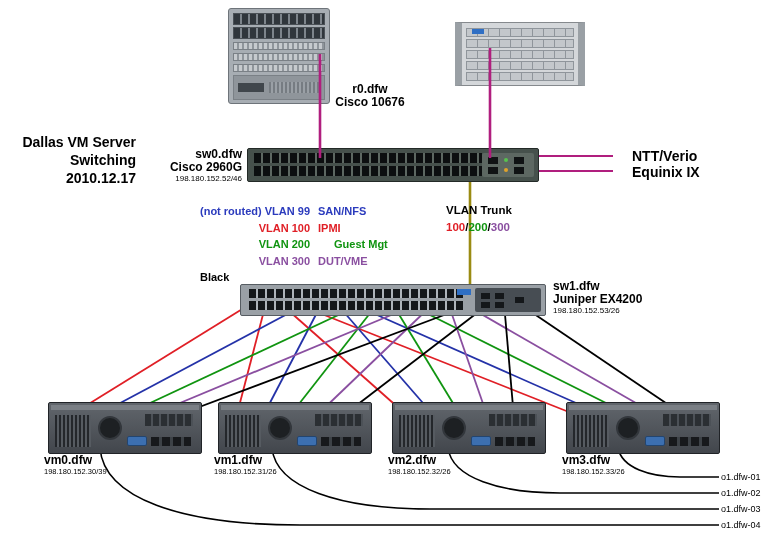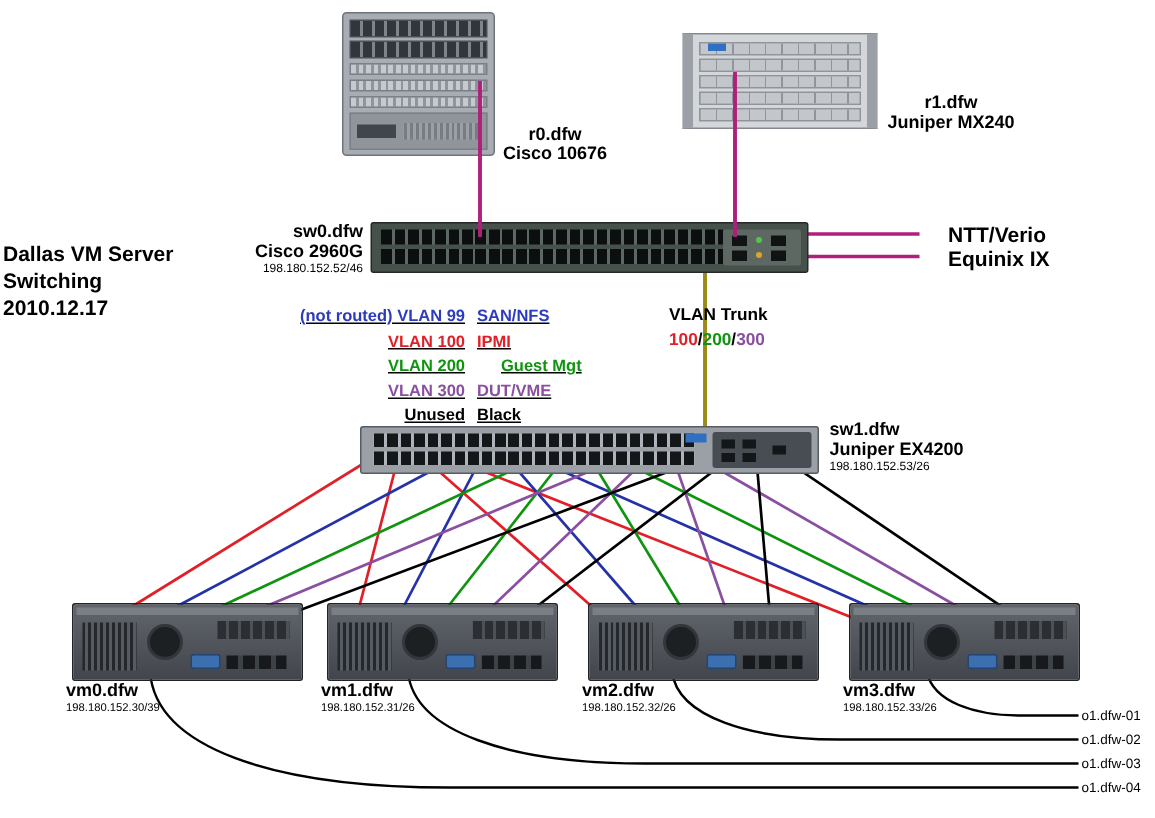--- a/index.html
+++ b/index.html
@@ -2,33 +2,33 @@
 <html><head>
 <meta charset="utf-8">
 <style>
   html,body { margin:0; padding:0; background:#fff; }
   .canvas { position:relative; width:770px; height:545px; background:#fff;
             font-family:"Liberation Sans", sans-serif; overflow:hidden; }
   svg.layer { position:absolute; left:0; top:0; pointer-events:none; }
 
   
   .txt { position:absolute; color:#000; }
-  .diagram-title { left:2px; top:160px; width:134px; text-align:left;
+  .diagram-title { left:2px; top:133px; width:134px; text-align:right;
                    font-size:14px; font-weight:bold; line-height:18px; white-space:pre-line; }
   .dev-label { font-weight:bold; font-size:12px; line-height:13px; }
   .r0-label { left:328px; top:83px; width:84px; text-align:center; }
   .r1-label { left:588px; top:62px; width:92px; text-align:center; }
   .sw0-label { left:118px; top:148px; width:124px; text-align:right; }
   .sw1-label { left:553px; top:280px; width:120px; text-align:left; }
   .ip { font-weight:normal; font-size:8px; line-height:9px; }
   .uplink-label { font-size:14px; font-weight:bold; line-height:12px;margin-left:16px; }
   .ntt { left:616px; top:150px; } .eqx { left:616px; top:166px; }
 
   .legend { left:200px; top:203px; width:230px; }
-  .legend-row { display:flex; gap:8px; font-size:11px; font-weight:bold; line-height:16.5px;text-decoration:underline; }
+  .legend-row { display:flex; gap:8px; font-size:11px; font-weight:bold; line-height:16.5px; }
   .lg-l { width:110px; text-align:right; }
   .lg-v { text-align:left; }
 
   .trunk { left:446px; top:204px; width:80px; font-size:11.5px; font-weight:bold; line-height:12px; }
   .trunk-vlans { margin-top:5px; }
 
   .srv-label { top:454px; width:160px; text-align:left; }
   .srv-label .nm { font-size:12px; font-weight:bold; line-height:13px; }
   .srv-label .ip { font-size:7.5px; }
   .sl0 { left:44px; } .sl1 { left:214px; } .sl2 { left:388px; } .sl3 { left:562px; }
@@ -232,24 +232,20 @@
 
   <div class="txt diagram-title">Dallas VM Server
 Switching
 2010.12.17</div>
 
   <div class="txt dev-label r0-label">
     <div>r0.dfw</div>
     <div>Cisco 10676</div>
   </div>
 
-  <div class="txt dev-label r1-label">
-    <div>r1.dfw</div>
-    <div>Juniper MX240</div>
-  </div>
 
   <div class="txt dev-label sw0-label">
     <div>sw0.dfw</div>
     <div>Cisco 2960G</div>
     <div class="ip">198.180.152.52/46</div>
   </div>
 
   <div class="txt uplink-label ntt">NTT/Verio</div>
   <div class="txt uplink-label eqx">Equinix IX</div>
 
@@ -264,21 +260,20 @@
     </div>
     <div class="legend-row">
       <span class="lg-l" style="color: rgb(16, 148, 16);">VLAN 200</span>
       <span class="lg-v" style="color: rgb(16, 148, 16); margin-left: 16px;">Guest Mgt</span>
     </div>
     <div class="legend-row">
       <span class="lg-l" style="color: rgb(138, 79, 160);">VLAN 300</span>
       <span class="lg-v" style="color: rgb(138, 79, 160);">DUT/VME</span>
     </div>
     <div class="legend-row">
-      <span class="lg-l" style="color: rgb(0, 0, 0);">Unused</span>
       <span class="lg-v" style="color: rgb(0, 0, 0);">Black</span>
     </div>
   </div>
 
   <div class="txt trunk">
     <div>VLAN Trunk</div>
     <div class="trunk-vlans">
       <span style="color: rgb(224, 31, 38);">100</span><span style="color: rgb(0, 0, 0);">/</span><span style="color: rgb(16, 148, 16);">200</span><span style="color: rgb(0, 0, 0);">/</span><span style="color: rgb(138, 79, 160);">300</span>
     </div>
   </div>

